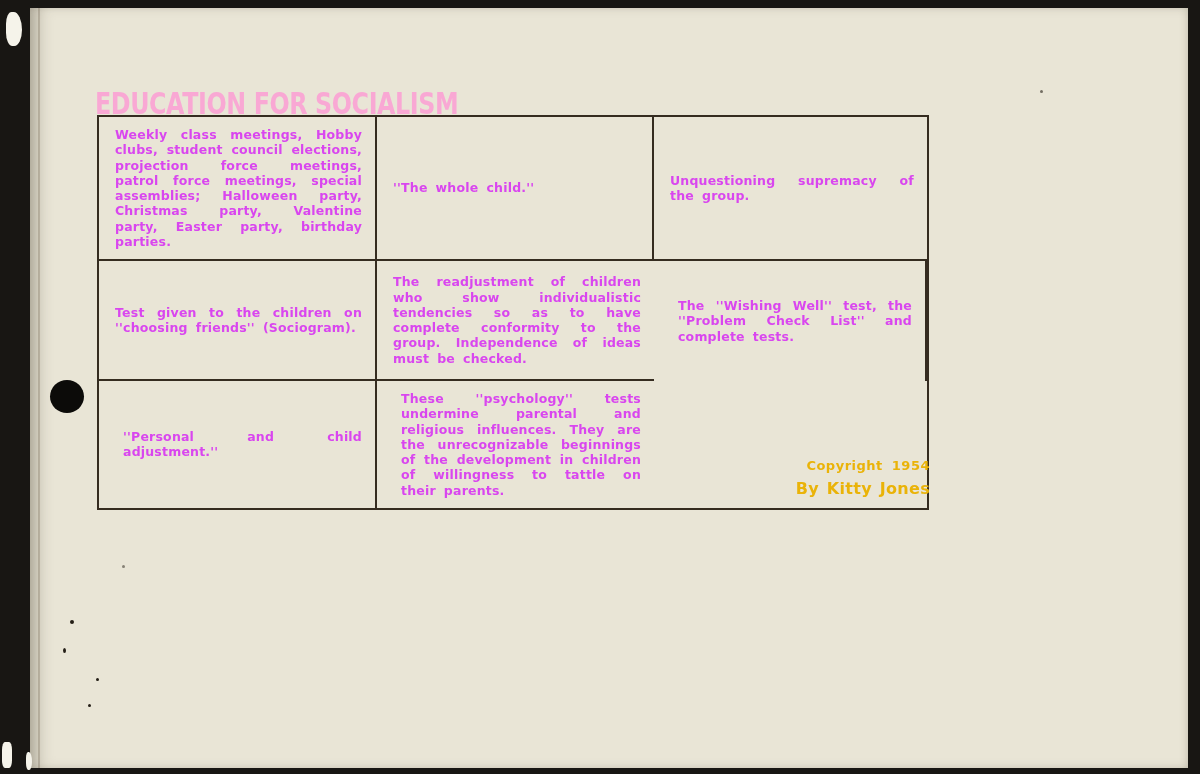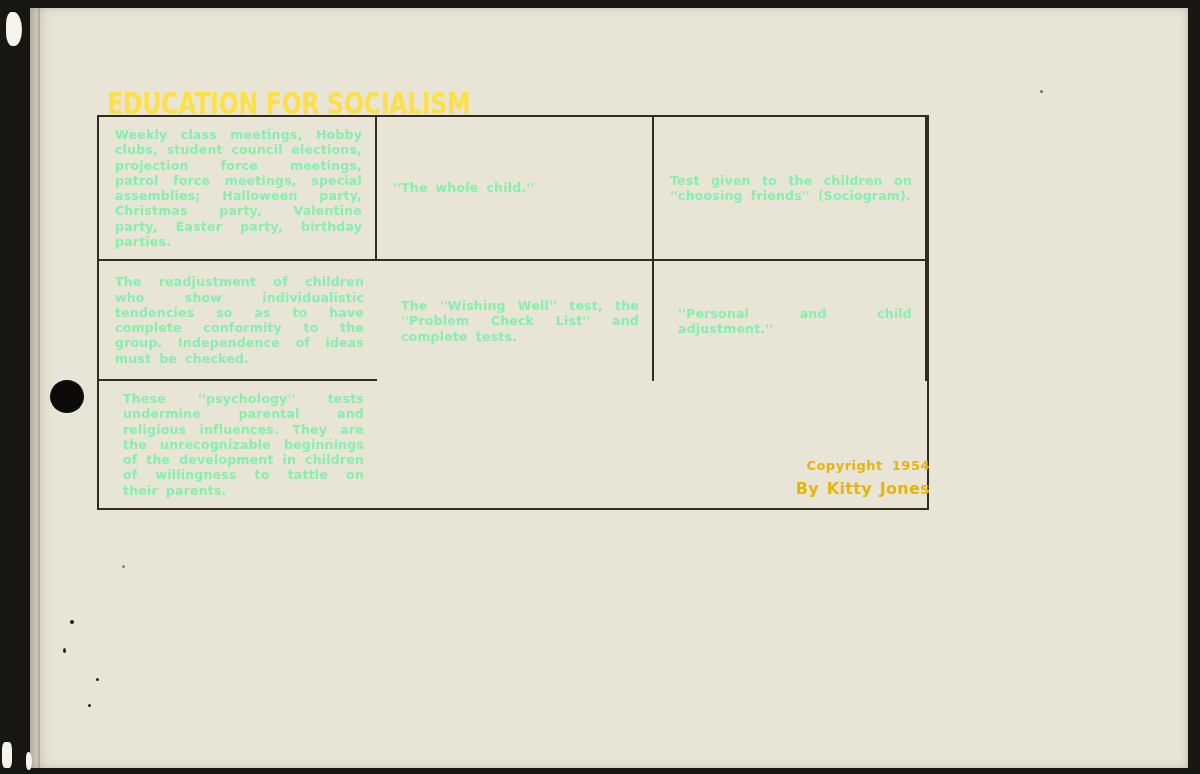--- a/index.html
+++ b/index.html
@@ -27,35 +27,35 @@
   .hole{position:absolute;left:50px;top:380px;width:34px;height:33px;border-radius:50%;background:#0c0b09;}
   .speck{position:absolute;background:#241e16;border-radius:50%;}
   .sp1{left:70px;top:620px;width:4px;height:4px;}
   .sp2{left:63px;top:648px;width:3px;height:5px;}
   .sp3{left:96px;top:678px;width:3px;height:3px;}
   .sp4{left:88px;top:704px;width:3px;height:3px;}
   .sp5{left:1040px;top:90px;width:3px;height:3px;opacity:.6;}
   .sp6{left:122px;top:565px;width:3px;height:3px;opacity:.5;}
 
   .title{
-    position:absolute;left:107px;top:70px;
-    color:#fde047;
+    position:absolute;left:95px;top:70px;
+    color:#f9a8d4;
     font-weight:bold;font-size:29px;line-height:1;
     white-space:nowrap;
   }
   .title .squeeze{display:inline-block;transform:scaleX(.82) scaleY(1.05);transform-origin:left top;letter-spacing:-.5px;}
 
   .doc-table{
     position:absolute;left:97px;top:115px;width:828px;
     border:2px solid #35auto;
     border:2px solid #352c20;
     display:grid;
     grid-template-columns:278px 277px 273px;
     background:transparent;
-    color:#86efac;
+    color:#d946ef;
   }
   .cell{
     border-right:2px solid #352c20;
     border-bottom:2px solid #352c20;
     padding:10px 13px 10px 16px;
     font-size:12.5px;font-weight:bold;line-height:1.22;
     letter-spacing:.2px;word-spacing:3.5px;
     text-align:justify;
     display:flex;flex-direction:column;justify-content:center;
   }
@@ -93,20 +93,23 @@
 
 <h1 class="title"><span class="squeeze">EDUCATION FOR SOCIALISM</span></h1>
 
 <div class="doc-table">
   <div class="cell r0">
       <span>Weekly class meetings, Hobby clubs, student council elections, projection force meetings, patrol force meetings, special assemblies; Halloween party, Christmas party, Valentine party, Easter party, birthday parties.</span>
     </div>
   <div class="cell r0">
       <span>''The whole child.''</span>
     </div>
+  <div class="cell r0 last-col">
+      <span>Unquestioning supremacy of the group.</span>
+    </div>
 
   <div class="cell r1">
       <span>Test given to the children on ''choosing friends'' (Sociogram).</span>
     </div>
   <div class="cell r1 last-col">
       <span>The readjustment of children who show individualistic tendencies so as to have complete conformity to the group.  Independence of ideas must be checked.</span>
     </div>
 
   <div class="cell r2 last-row">
       <span>The ''Wishing Well'' test, the ''Problem Check List'' and complete tests.</span>

